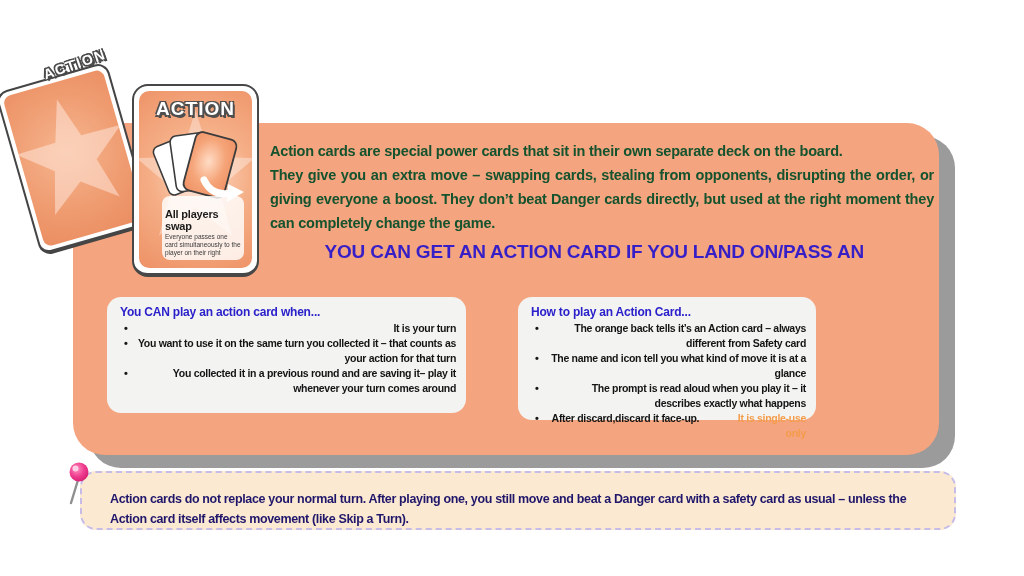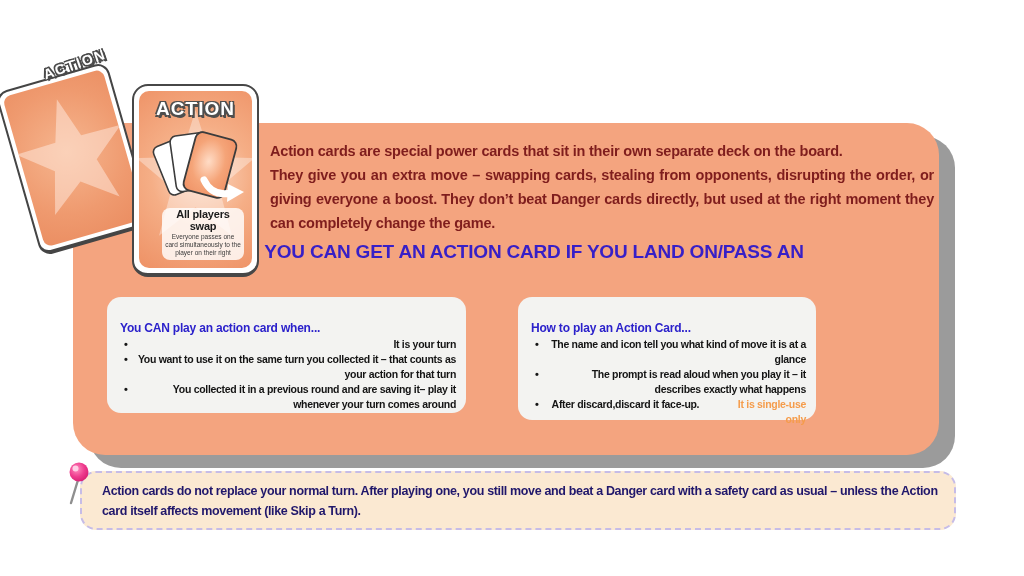--- a/index.html
+++ b/index.html
@@ -11,33 +11,33 @@
   .panel-shadow{
     position:absolute;left:89px;top:136px;width:866px;height:332px;
     border-radius:32px;background:#9b9b9b;
   }
   .panel{
     position:absolute;left:73px;top:123px;width:866px;height:332px;
     border-radius:32px;background:#f4a47f;
   }
   .intro-line1,.intro-rest{
     position:absolute;left:197px;width:664px;margin:0;
-    font-size:14.5px;font-weight:700;color:#7f1d1d;line-height:24px;letter-spacing:-0.2px;
+    font-size:14.5px;font-weight:700;color:#14532d;line-height:24px;letter-spacing:-0.2px;
   }
   .intro-line1{top:16px;}
   .intro-rest{top:40px;text-align:justify;}
   .heading{
     position:absolute;left:131px;top:116px;width:660px;margin:0;
-    text-align:center;color:#371fc7;font-size:19px;font-weight:800;line-height:26px;letter-spacing:-0.2px;
+    text-align:right;color:#371fc7;font-size:19px;font-weight:800;line-height:26px;letter-spacing:-0.2px;
   }
   .heading span{display:block;}
   
   .wbox{
     position:absolute;top:174px;background:#f3f3f1;border-radius:14px;
-    padding:24px 10px 6px 13px;box-sizing:border-box;
+    padding:8px 10px 6px 13px;box-sizing:border-box;
   }
   .wbox-left{left:34px;width:359px;height:116px;}
   .wbox-right{left:445px;width:298px;height:123px;}
   .wbox h3{
     margin:0 0 2px 0;font-size:12px;font-weight:800;color:#2b21cb;letter-spacing:-0.2px;
   }
   .wbox ul{margin:0;padding:0;list-style:none;text-align:right;}
   .wbox li{
     position:relative;padding-left:16px;margin:0;
     font-size:10.5px;font-weight:700;color:#141414;line-height:15px;letter-spacing:-0.3px;
@@ -45,21 +45,21 @@
   .wbox li::before{
     content:"\2022";position:absolute;left:4px;top:0;color:#141414;font-size:11px;
   }
   .hl-orange{color:#f59c4b;margin-left:36px;}
   
   .note-box{
     position:absolute;left:80px;top:471px;width:876px;height:59px;box-sizing:border-box;
     background:#fbe9d2;border:2px dashed #c6bce7;border-radius:16px;
   }
   .note-text{
-    margin:0;padding:8px 10px 0 20px;
+    margin:8px;padding:8px 10px 0 20px;
     font-size:12.5px;font-weight:700;color:#20176b;line-height:20px;letter-spacing:-0.35px;
   }
   .pin{position:absolute;left:64px;top:458px;width:34px;height:54px;}
   
   .card-back{
     position:absolute;left:16px;top:74px;width:116px;height:170px;box-sizing:border-box;
     background:#ffffff;border:2px solid #454545;border-bottom-width:4px;border-radius:12px;
     padding:4px;transform:rotate(-16deg);
   }
   .back-face{
@@ -82,21 +82,21 @@
     background:radial-gradient(circle at 55% 48%, #fcd9c4 0%, #f5ae86 45%, #ee9165 100%);
   }
   .card-title{
     position:relative;margin-top:7px;text-align:center;
     font-size:19px;font-weight:900;letter-spacing:1px;color:#ffffff;
     text-shadow:-1.5px -1.5px 0 #4f4f4f,1.5px -1.5px 0 #4f4f4f,-1.5px 1.5px 0 #4f4f4f,1.5px 1.5px 0 #4f4f4f,2px 3px 0 #4f4f4f;
   }
   .fan{position:relative;display:block;margin:2px auto 0 auto;}
   .card-label{
     position:absolute;left:23px;right:8px;bottom:8px;
-    background:rgba(255,255,255,0.82);border-radius:8px;padding:0 3px 3px 3px;text-align:center;
+    background:rgba(255,255,255,0.82);border-radius:8px;padding:12px 3px 3px 3px;text-align:left;
   }
   .label-name{font-size:11px;font-weight:800;color:#1b1b1b;letter-spacing:-0.2px;}
   .label-desc{margin-top:1px;font-size:6.5px;font-weight:400;color:#3a3a3a;line-height:8px;}
 </style>
 </head>
 <body>
 
 <div class="stage">
 
   <div class="panel-shadow"></div>
@@ -114,20 +114,21 @@
       <ul>
         <li>It is your turn</li>
         <li>You want to use it on the same turn you collected it – that counts as your action for that turn</li>
         <li>You collected it in a previous round and are saving it– play it whenever your turn comes around</li>
       </ul>
     </div>
 
     <div class="wbox wbox-right">
       <h3>How to play an Action Card...</h3>
       <ul>
+        <li>The orange back tells it’s an Action card – always different from Safety card</li>
         <li>The name and icon tell you what kind of move it is at a glance</li>
         <li>The prompt is read aloud when you play it – it describes exactly what happens</li>
         <li><span>After discard,discard it face-up. </span><span class="hl-orange">It is single-use only</span></li>
       </ul>
     </div>
   </section>
 
   <div class="card-back">
     <div class="back-face">
       <svg viewBox="0 0 100 140" preserveAspectRatio="none">

